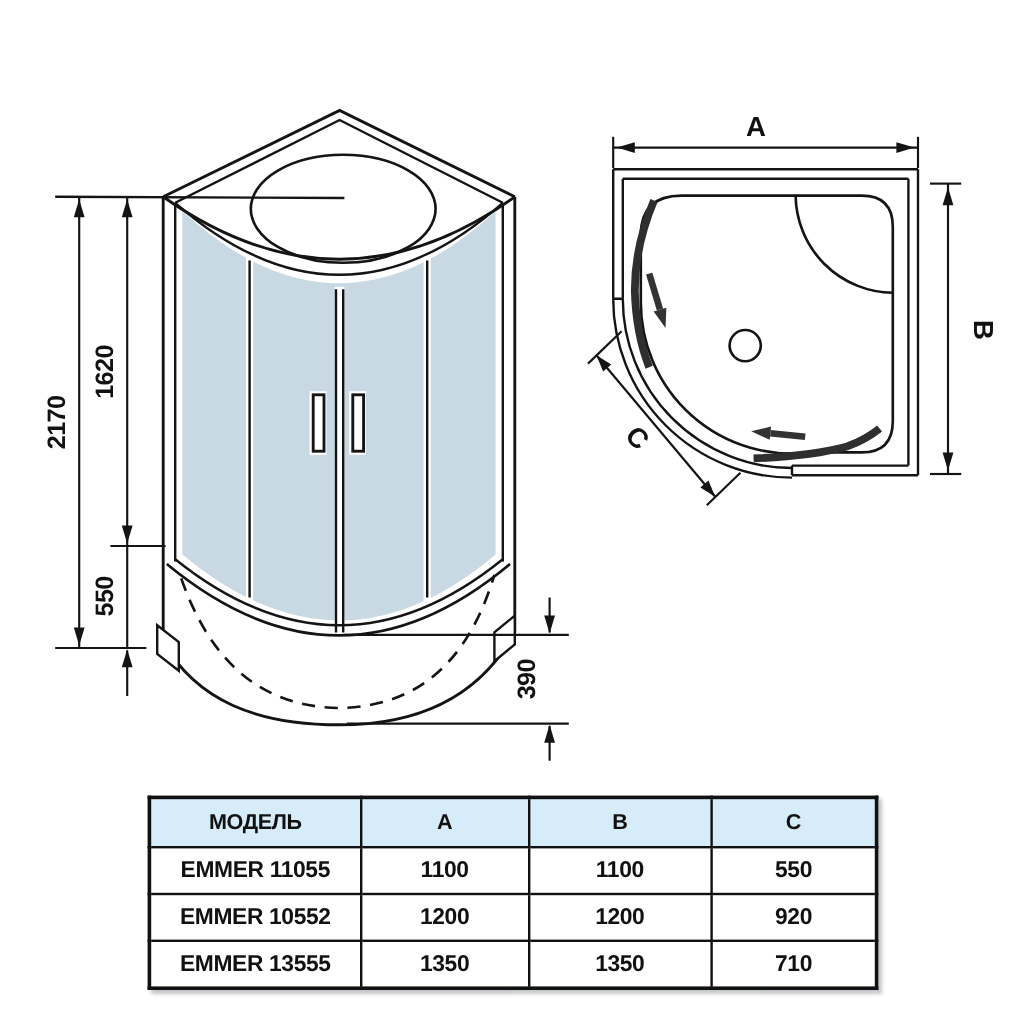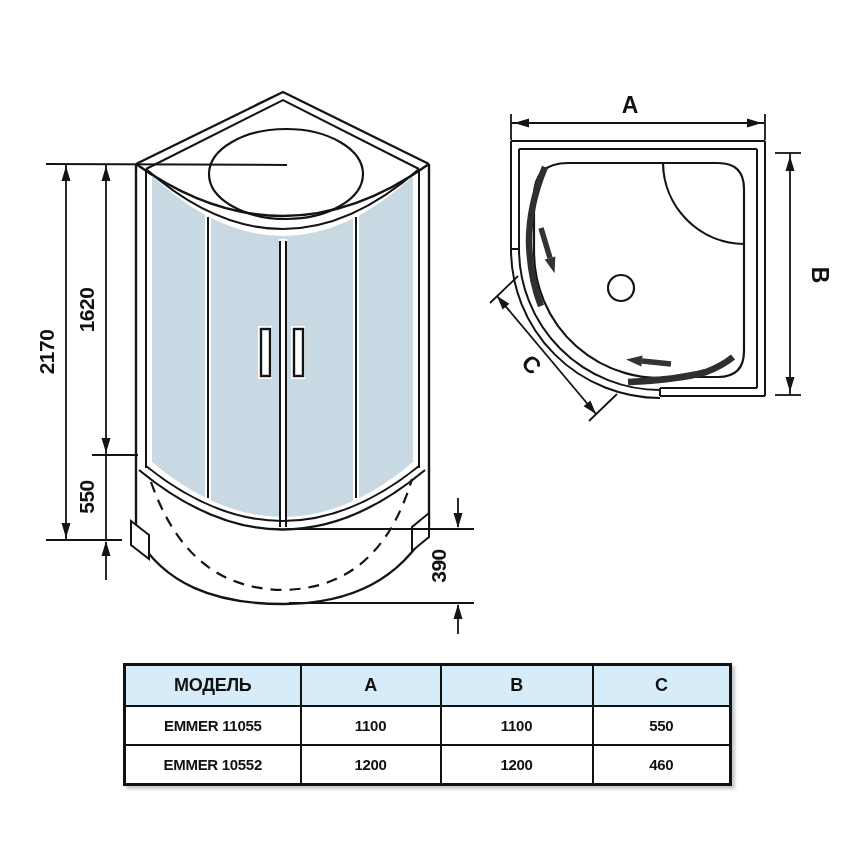--- a/index.html
+++ b/index.html
@@ -4,21 +4,21 @@
 <style>
   html,body{margin:0;padding:0;background:#fff;}
   .canvas{position:relative;width:850px;height:850px;background:#ffffff;overflow:hidden;
           font-family:"Liberation Sans",sans-serif;}
   svg text{font-family:"Liberation Sans","DejaVu Sans",sans-serif;font-weight:bold;fill:#111;}
   .dim-num{font-size:21px;letter-spacing:-0.5px;}
   .dim-letter{font-size:23px;}
   table.spec{position:absolute;left:123px;top:663px;border-collapse:collapse;table-layout:fixed;
              box-shadow:3px 3px 3px rgba(120,130,140,.45);background:#fff;padding-left:13px;}
   table.spec td{border:2px solid #111;text-align:center;vertical-align:middle;
-                font-weight:bold;font-size:15px;letter-spacing:-0.3px;color:#111;
+                font-weight:bold;font-size:19px;letter-spacing:-0.3px;color:#111;
                 padding:0;height:37px;}
   table.spec tr.hdr td{background:#d6ecf8;font-size:18px;height:39px;}
   table.spec{border:3px solid #111;}
 </style>
 </head>
 <body>
 
 <div class="canvas">
 
   <svg width="850" height="662" viewBox="0 0 850 662" fill="none" stroke="#141414" stroke-width="2">
@@ -167,17 +167,23 @@
       <tr>
         <td>EMMER 11055</td>
         <td>1100</td>
         <td>1100</td>
         <td>550</td>
       </tr>
       <tr>
         <td>EMMER 10552</td>
         <td>1200</td>
         <td>1200</td>
-        <td>460</td>
+        <td>920</td>
+      </tr>
+      <tr>
+        <td>EMMER 13555</td>
+        <td>1350</td>
+        <td>1350</td>
+        <td>710</td>
       </tr>
     </tbody>
   </table>
 </div>
 
 </body></html>

